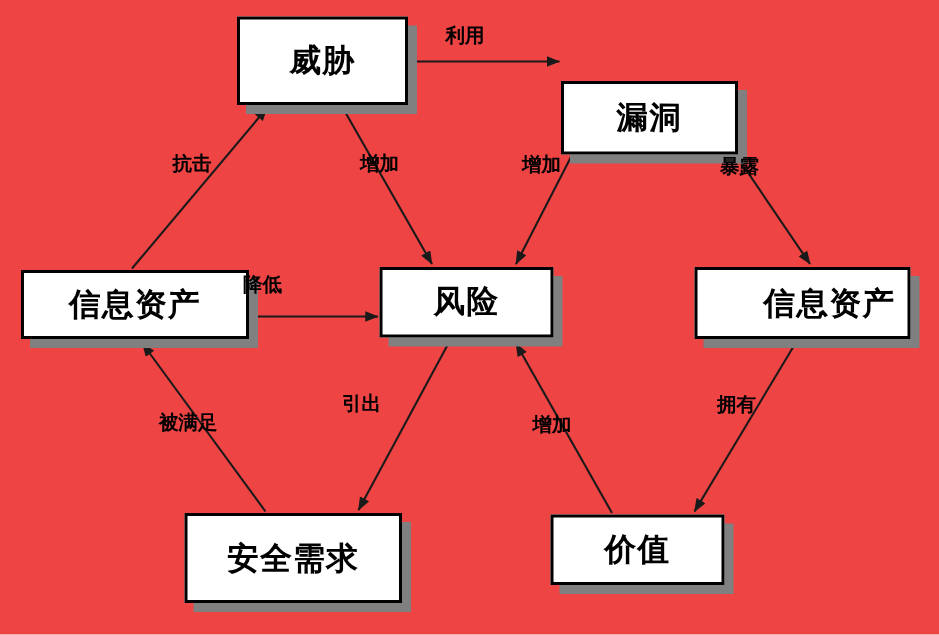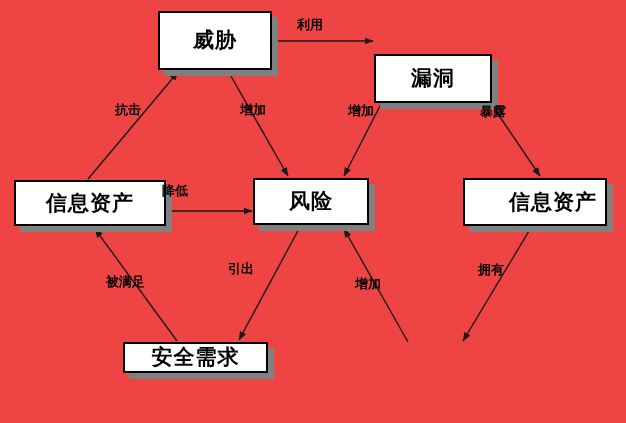--- a/index.html
+++ b/index.html
@@ -99,24 +99,27 @@
   </div>
 
   <div class="node" style="left:253px; top:178px; width:116px; height:47px;align-items:center;">
     <span class="node-label">风险</span>
   </div>
 
   <div class="node" style="left:463px; top:178px; width:144px; height:48px;padding-left:36px;">
     <span class="node-label">信息资产</span>
   </div>
 
-  <div class="node" style="left:123px; top:342px; width:145px; height:31px;">
+  <div class="node" style="left:123px; top:342px; width:145px; height:60px;">
     <span class="node-label">安全需求</span>
   </div>
 
+  <div class="node" style="left:367px; top:343px; width:116px; height:47px;">
+    <span class="node-label">价值</span>
+  </div>
 
   <span class="edge-label" style="left:297px; top:18px;">利用</span>
 
   <span class="edge-label" style="left:115px; top:103px;">抗击</span>
 
   <span class="edge-label" style="left:240px; top:103px;">增加</span>
 
   <span class="edge-label" style="left:348px; top:104px;">增加</span>
 
   <span class="edge-label" style="left:480px; top:105px;">暴露</span>

